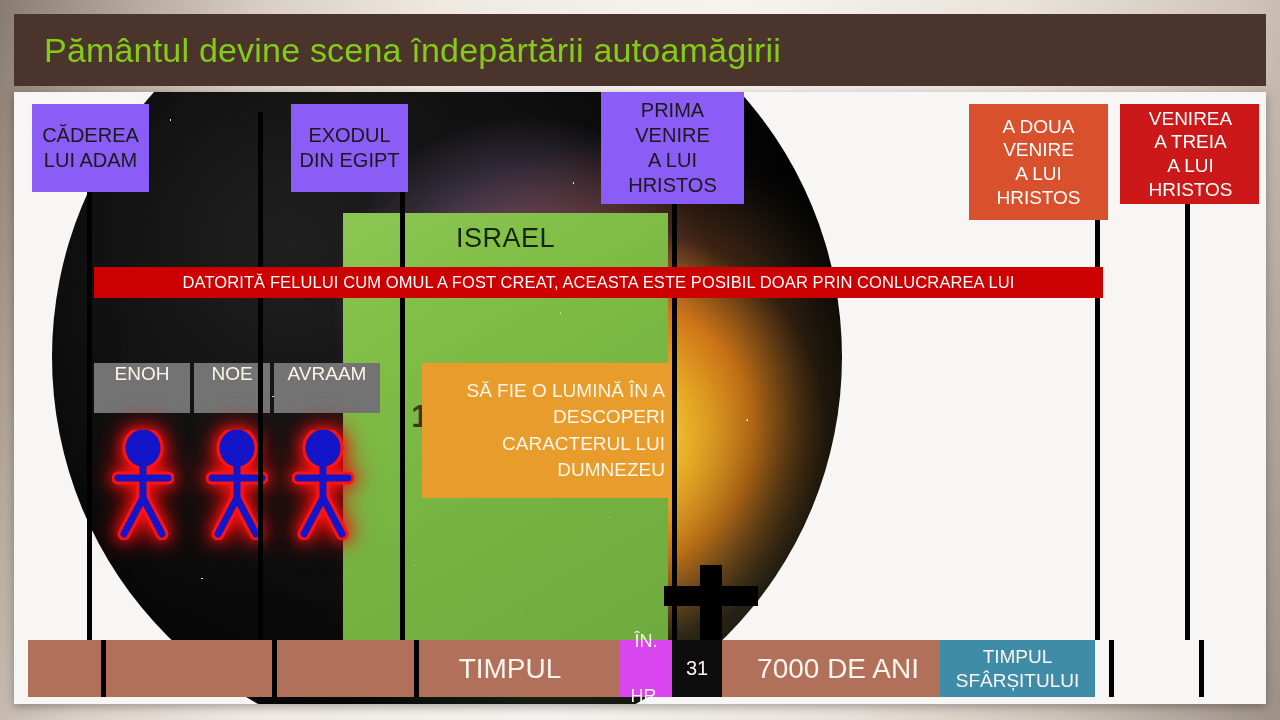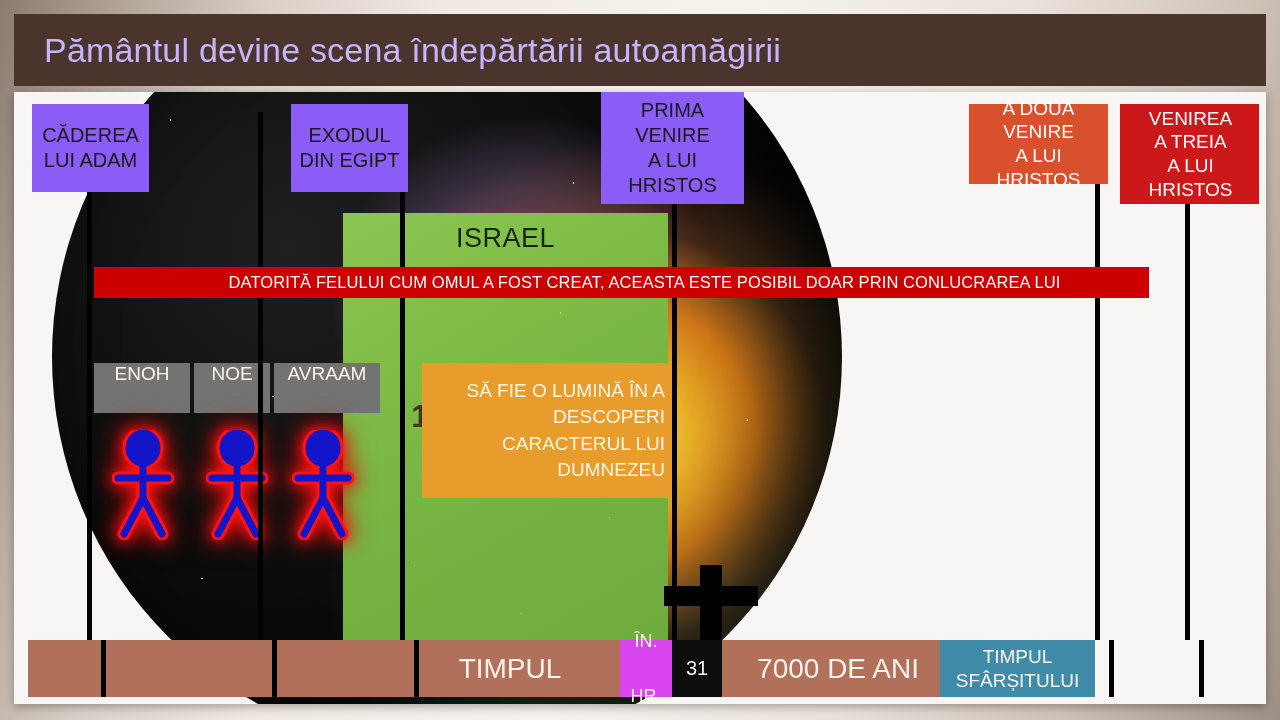--- a/index.html
+++ b/index.html
@@ -16,21 +16,21 @@
   }
   
   #title-bar {
     position: absolute;
     left: 14px; top: 14px;
     width: 1252px; height: 72px;
     background: #4a342c;
     display: flex; align-items: center;
   }
   #title-text {
-    color: #c4b5fd;
+    color: #84cc16;
     font-size: 34px;
     letter-spacing: 0.2px;
     padding-left: 30px;
     font-weight: 400;
     white-space: nowrap;
   }
   
   #canvas {
     position: absolute;
     left: 14px; top: 92px;
@@ -105,21 +105,21 @@
     font-weight: bold;
     color: #44331f;
     letter-spacing: .5px;
   }
   
   #red-banner {
     position: absolute;
     left: 80px; top: 175px;
     width: 1009px; height: 31px;
     background: #cc0000;
-    display: flex; align-items: center; justify-content: center; padding-left: 46px;
+    display: flex; align-items: center; justify-content: center;
   }
   #red-banner span {
     color: #ffffff;
     font-size: 16.5px;
     white-space: nowrap;
     letter-spacing: .1px;
   }
   
   .event-box {
     position: absolute;
@@ -319,21 +319,21 @@
     </div>
     <div class="event-box cream" style="left:277px; top:12px; width:117px; height:88px; font-size:20px;">
       <span class="line">EXODUL</span>
       <span class="line">DIN EGIPT</span>
     </div>
     <div class="event-box cream" style="left:587px; top:0px; width:143px; height:112px; font-size:20px;">
       <span class="line">PRIMA</span>
       <span class="line">VENIRE</span>
       <span class="line">A LUI HRISTOS</span>
     </div>
-    <div class="event-box orangered" style="left:955px; top:12px; width:139px; height:80px; font-size:19px;">
+    <div class="event-box orangered" style="left:955px; top:12px; width:139px; height:116px; font-size:19px;">
       <span class="line">A DOUA</span>
       <span class="line">VENIRE</span>
       <span class="line">A LUI HRISTOS</span>
     </div>
     <div class="event-box red" style="left:1106px; top:12px; width:139px; height:100px; font-size:19px;">
       <span class="line">VENIREA</span>
       <span class="line">A TREIA</span>
       <span class="line">A LUI HRISTOS</span>
     </div>
 

